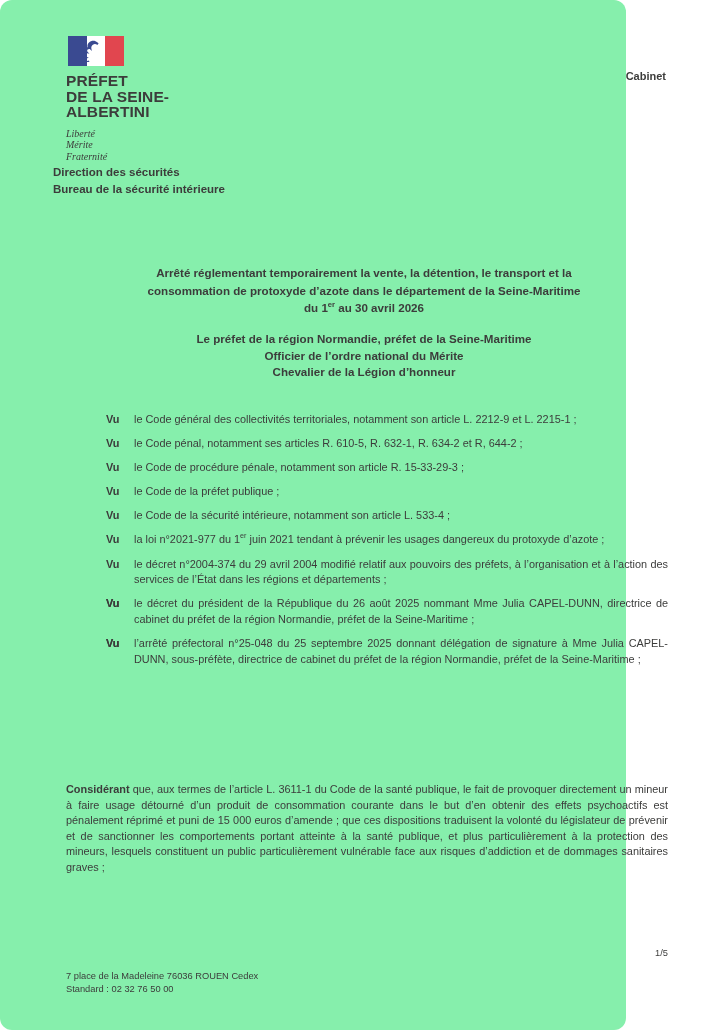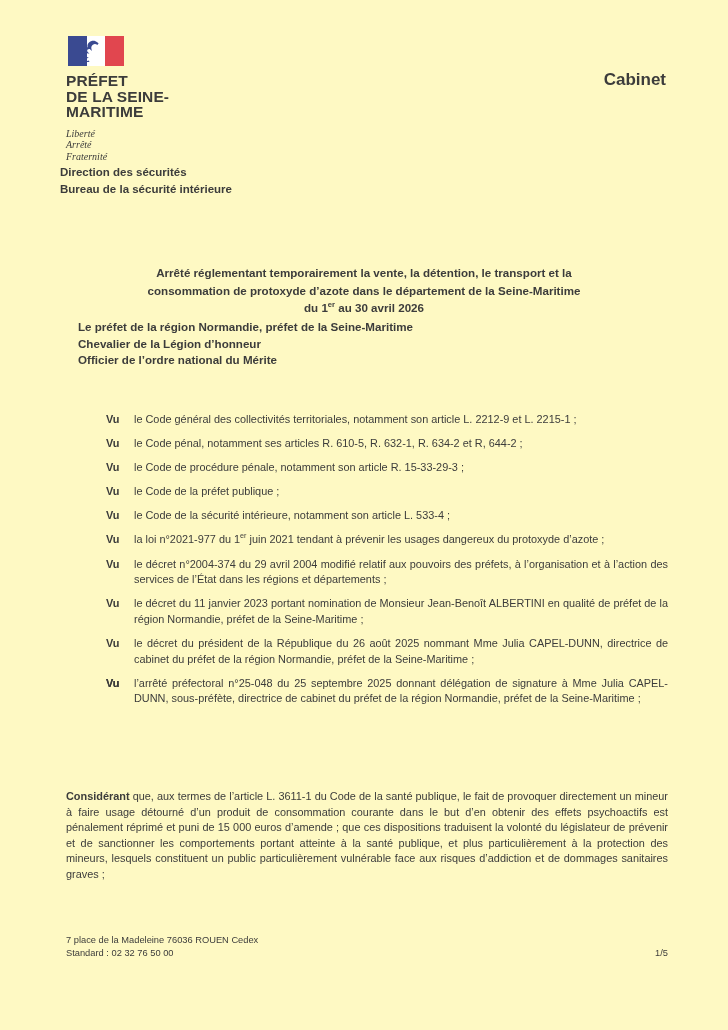--- a/index.html
+++ b/index.html
@@ -12,23 +12,24 @@
     height: 1030px;
     position: relative;
     font-family: "Liberation Sans", sans-serif;
     color: #3c3c3b;
     overflow: hidden;
   }
 
   .page {
     position: absolute;
     left: 0; top: 0;
-    width: 728px;
+    width: 626px;
     height: 1030px;
-    background: #fef9c3;
+    background: #86efac;
+    border-radius: 12px;
   }
 
   
   .header {
     position: absolute;
     left: 66px;
     top: 36px;
     width: 600px;
   }
   .brand {
@@ -84,30 +85,30 @@
     font-family: "Liberation Serif", serif;
     font-style: italic;
     font-size: 10px;
     line-height: 11.5px;
     color: #3c3c3b;
   }
   .cabinet {
     position: absolute;
     right: 0;
     top: 34px;
-    font-size: 17px;
+    font-size: 11px;
     font-weight: bold;
     color: #3c3c3b;
     text-align: right;
   }
 
   
   .service {
     position: absolute;
-    left: 60px;
+    left: 53px;
     top: 164px;
     font-size: 11.5px;
     font-weight: bold;
     line-height: 16.5px;
     color: #3c3c3b;
   }
 
   
   .doc-title {
     position: absolute;
@@ -122,23 +123,23 @@
   }
   .doc-title sup {
     font-size: 7.6px;
     vertical-align: super;
     line-height: 0;
   }
 
   .prefect-titles {
     position: absolute;
     left: 78px;
-    top: 319px;
+    top: 331px;
     width: 572px;
-    text-align: left;
+    text-align: center;
     font-size: 11.6px;
     font-weight: bold;
     line-height: 16.5px;
     color: #3c3c3b;
   }
 
   
   .vus {
     position: absolute;
     left: 66px;
@@ -173,37 +174,36 @@
     left: 66px;
     top: 782px;
     width: 602px;
   }
   .considerant {
     font-size: 10.9px;
     line-height: 15.6px;
     text-align: justify;
     color: #3c3c3b;
     margin-bottom: 9px;
-    margin-top: 7px;
   }
   .considerant .lead {
     font-weight: bold;
   }
 
   
   .footer {
     position: absolute;
     left: 66px;
     top: 934px;
     width: 602px;
     font-size: 9.3px;
     line-height: 12.5px;
     color: #3c3c3b;
   }
-  .footer .addr { float: left; }
+  .footer .addr { float: left; margin-top: 36px; }
   .footer .pageno {
     float: right;
     margin-top: 12.5px;
     margin-left: 48px;
   }
   .footer:after { content: ""; display: block; clear: both; }
 </style>
 </head>
 <body>
 
@@ -216,47 +216,47 @@
         <div class="bleu"></div>
         <div class="blanc"></div>
         <div class="rouge"></div>
         <svg viewBox="0 0 26 25">
           <path d="M17.5 2.2 C15.2 1.4 12.6 2.0 11.0 3.6 C9.6 5.0 9.2 6.8 9.6 8.2 C8.4 8.0 7.2 8.6 6.6 9.6 C5.9 10.8 6.2 12.2 7.2 13.0 C6.0 13.4 5.0 14.4 4.8 15.7 C4.6 17.3 5.6 18.8 7.1 19.3 C6.6 20.3 6.8 21.6 7.7 22.4 C8.8 23.4 10.6 23.3 11.6 22.2 L10.2 21.6 C9.6 22.1 8.8 22.0 8.4 21.4 C8.0 20.8 8.2 20.0 8.8 19.6 L10.8 18.4 L8.6 18.0 C7.5 17.8 6.8 16.8 7.0 15.8 C7.2 14.8 8.2 14.1 9.2 14.3 L11.4 14.7 L9.8 13.1 C9.0 12.4 9.0 11.2 9.7 10.5 C10.4 9.8 11.6 9.8 12.3 10.4 L13.9 11.9 L13.4 9.8 C13.0 8.3 13.6 6.6 14.9 5.7 C16.3 4.7 18.2 4.9 19.3 6.0 L20.6 4.6 C19.8 3.5 18.7 2.6 17.5 2.2 Z" fill="#3a4a91"></path>
         </svg>
       </div>
       <div class="prefet-name">
         <div>PRÉFET</div>
         <div>DE LA SEINE-</div>
-        <div>MARITIME</div>
+        <div>ALBERTINI</div>
       </div>
       <div class="devise">
         <div>Liberté</div>
-        <div>Arrêté</div>
+        <div>Mérite</div>
         <div>Fraternité</div>
       </div>
     </div>
 
     <div class="cabinet">Cabinet</div>
   </div>
 
   <div class="service">
     <div>Direction des sécurités</div>
     <div>Bureau de la sécurité intérieure</div>
   </div>
 
   <div class="doc-title">
     <div>Arrêté réglementant temporairement la vente, la détention, le transport et la</div>
     <div>consommation de protoxyde d’azote dans le département de la Seine-Maritime</div>
     <div><span>du 1</span><sup>er</sup><span> au 30 avril 2026</span></div>
   </div>
 
   <div class="prefect-titles">
     <div>Le préfet de la région Normandie, préfet de la Seine-Maritime</div>
+    <div>Officier de l’ordre national du Mérite</div>
     <div>Chevalier de la Légion d’honneur</div>
-    <div>Officier de l’ordre national du Mérite</div>
   </div>
 
   <div class="vus">
     <div class="vu">
       <span class="lead">Vu</span><span>le Code général des collectivités territoriales, notamment son article L. 2212-9 et L. 2215-1 ;</span>
     </div>
     <div class="vu">
       <span class="lead">Vu</span><span>le Code pénal, notamment ses articles R. 610-5, R. 632-1, R. 634-2 et R, 644-2 ;</span>
     </div>
     <div class="vu">
@@ -268,21 +268,21 @@
     <div class="vu">
       <span class="lead">Vu</span><span>le Code de la sécurité intérieure, notamment son article L. 533-4 ;</span>
     </div>
     <div class="vu">
       <span class="lead">Vu</span><span>la loi n°2021-977 du 1</span><sup>er</sup><span> juin 2021 tendant à prévenir les usages dangereux du protoxyde d’azote ;</span>
     </div>
     <div class="vu">
       <span class="lead">Vu</span><span>le décret n°2004-374 du 29 avril 2004 modifié relatif aux pouvoirs des préfets, à l’organisation et à l’action des services de l’État dans les régions et départements ;</span>
     </div>
     <div class="vu">
-      <span class="lead">Vu</span><span>le décret du 11 janvier 2023 portant nomination de Monsieur Jean-Benoît ALBERTINI en qualité de préfet de la région Normandie, préfet de la Seine-Maritime ;</span>
+      <span class="lead">Vu</span>
     </div>
     <div class="vu">
       <span class="lead">Vu</span><span>le décret du président de la République du 26 août 2025 nommant Mme Julia CAPEL-DUNN, directrice de cabinet du préfet de la région Normandie, préfet de la Seine-Maritime ;</span>
     </div>
     <div class="vu">
       <span class="lead">Vu</span>
     </div>
     <div class="vu">
       <span class="lead">Vu</span><span>l’arrêté préfectoral n°25-048 du 25 septembre 2025 donnant délégation de signature à Mme Julia CAPEL-DUNN, sous-préfète, directrice de cabinet du préfet de la région Normandie, préfet de la Seine-Maritime ;</span>
     </div>

